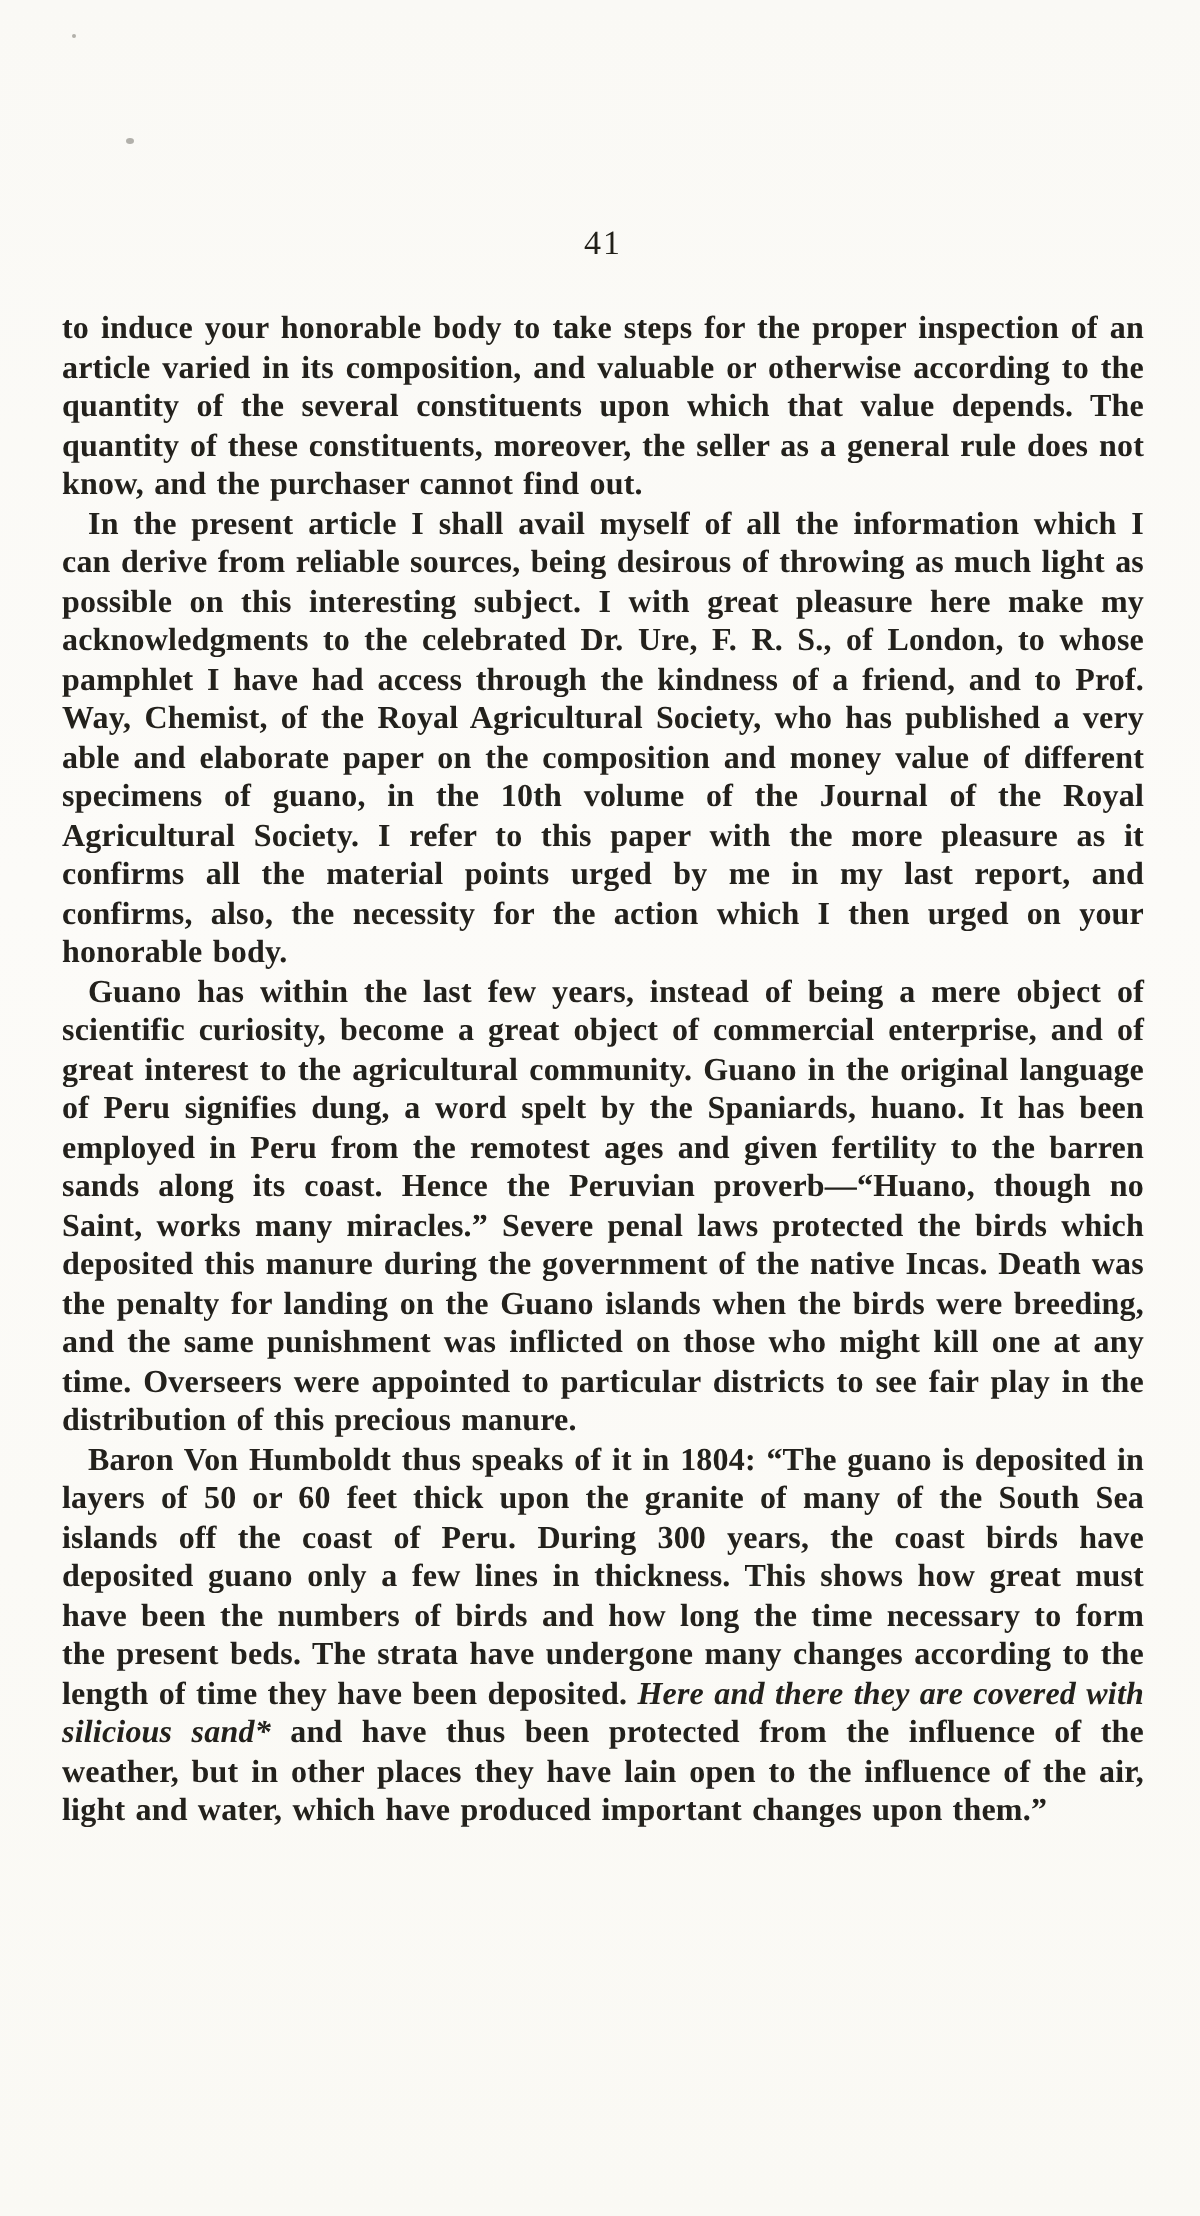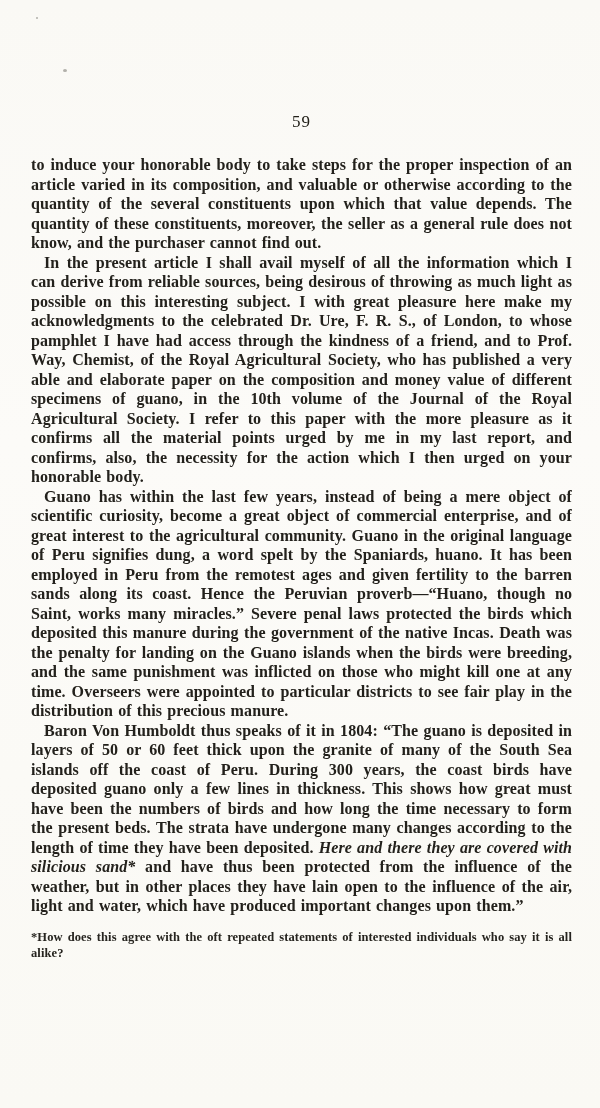--- a/index.html
+++ b/index.html
@@ -64,29 +64,28 @@
     .footnote .marker { font-weight: 700; }
   </style>
 </head>
 <body>
 
 <div class="scan-page">
 
   <span class="speck a"></span>
   <span class="speck b"></span>
 
-  <div class="page-number">59</div>
+  <div class="page-number">41</div>
 
   <div class="body-text">
 
     <p>to induce your honorable body to take steps for the proper inspection of an article varied in its composition, and valuable or otherwise according to the quantity of the several constituents upon which that value depends.  The quantity of these constituents, moreover, the seller as a general rule does not know, and the purchaser cannot find out.</p>
 
     <p class="indented">In the present article I shall avail myself of all the information which I can derive from reliable sources, being desirous of throwing as much light as possible on this interesting subject.  I with great pleasure here make my acknowledgments to the celebrated Dr. Ure, F. R. S., of London, to whose pamphlet I have had access through the kindness of a friend, and to Prof. Way, Chemist, of the Royal Agricultural Society, who has published a very able and elaborate paper on the composition and money value of different specimens of guano, in the 10th volume of the Journal of the Royal Agricultural Society.  I refer to this paper with the more pleasure as it confirms all the material points urged by me in my last report, and confirms, also, the necessity for the action which I then urged on your honorable body.</p>
 
     <p class="indented">Guano has within the last few years, instead of being a mere object of scientific curiosity, become a great object of commercial enterprise, and of great interest to the agricultural community.  Guano in the original language of Peru signifies dung, a word spelt by the Spaniards, huano.  It has been employed in Peru from the remotest ages and given fertility to the barren sands along its coast.  Hence the Peruvian proverb—“Huano, though no Saint, works many miracles.”  Severe penal laws protected the birds which deposited this manure during the government of the native Incas.  Death was the penalty for landing on the Guano islands when the birds were breeding, and the same punishment was inflicted on those who might kill one at any time.  Overseers were appointed to particular districts to see fair play in the distribution of this precious manure.</p>
 
     <p class="indented"><span>Baron Von Humboldt thus speaks of it in 1804: “The guano is deposited in layers of 50 or 60 feet thick upon the granite of many of the South Sea islands off the coast of Peru.  During 300 years, the coast birds have deposited guano only a few lines in thickness.  This shows how great must have been the numbers of birds and how long the time necessary to form the present beds.  The strata have undergone many changes according to the length of time they have been deposited.  </span><span class="em-italic">Here and there they are covered with silicious sand*</span><span> and have thus been protected from the influence of the weather, but in other places they have lain open to the influence of the air, light and water, which have produced important changes upon them.”</span></p>
 
   </div>
 
-  <div class="footnote"><span class="marker">*</span><span>How does this agree with the oft repeated statements of interested individuals who say it is all alike?</span></div>
 
 </div>
 
 </body></html>

